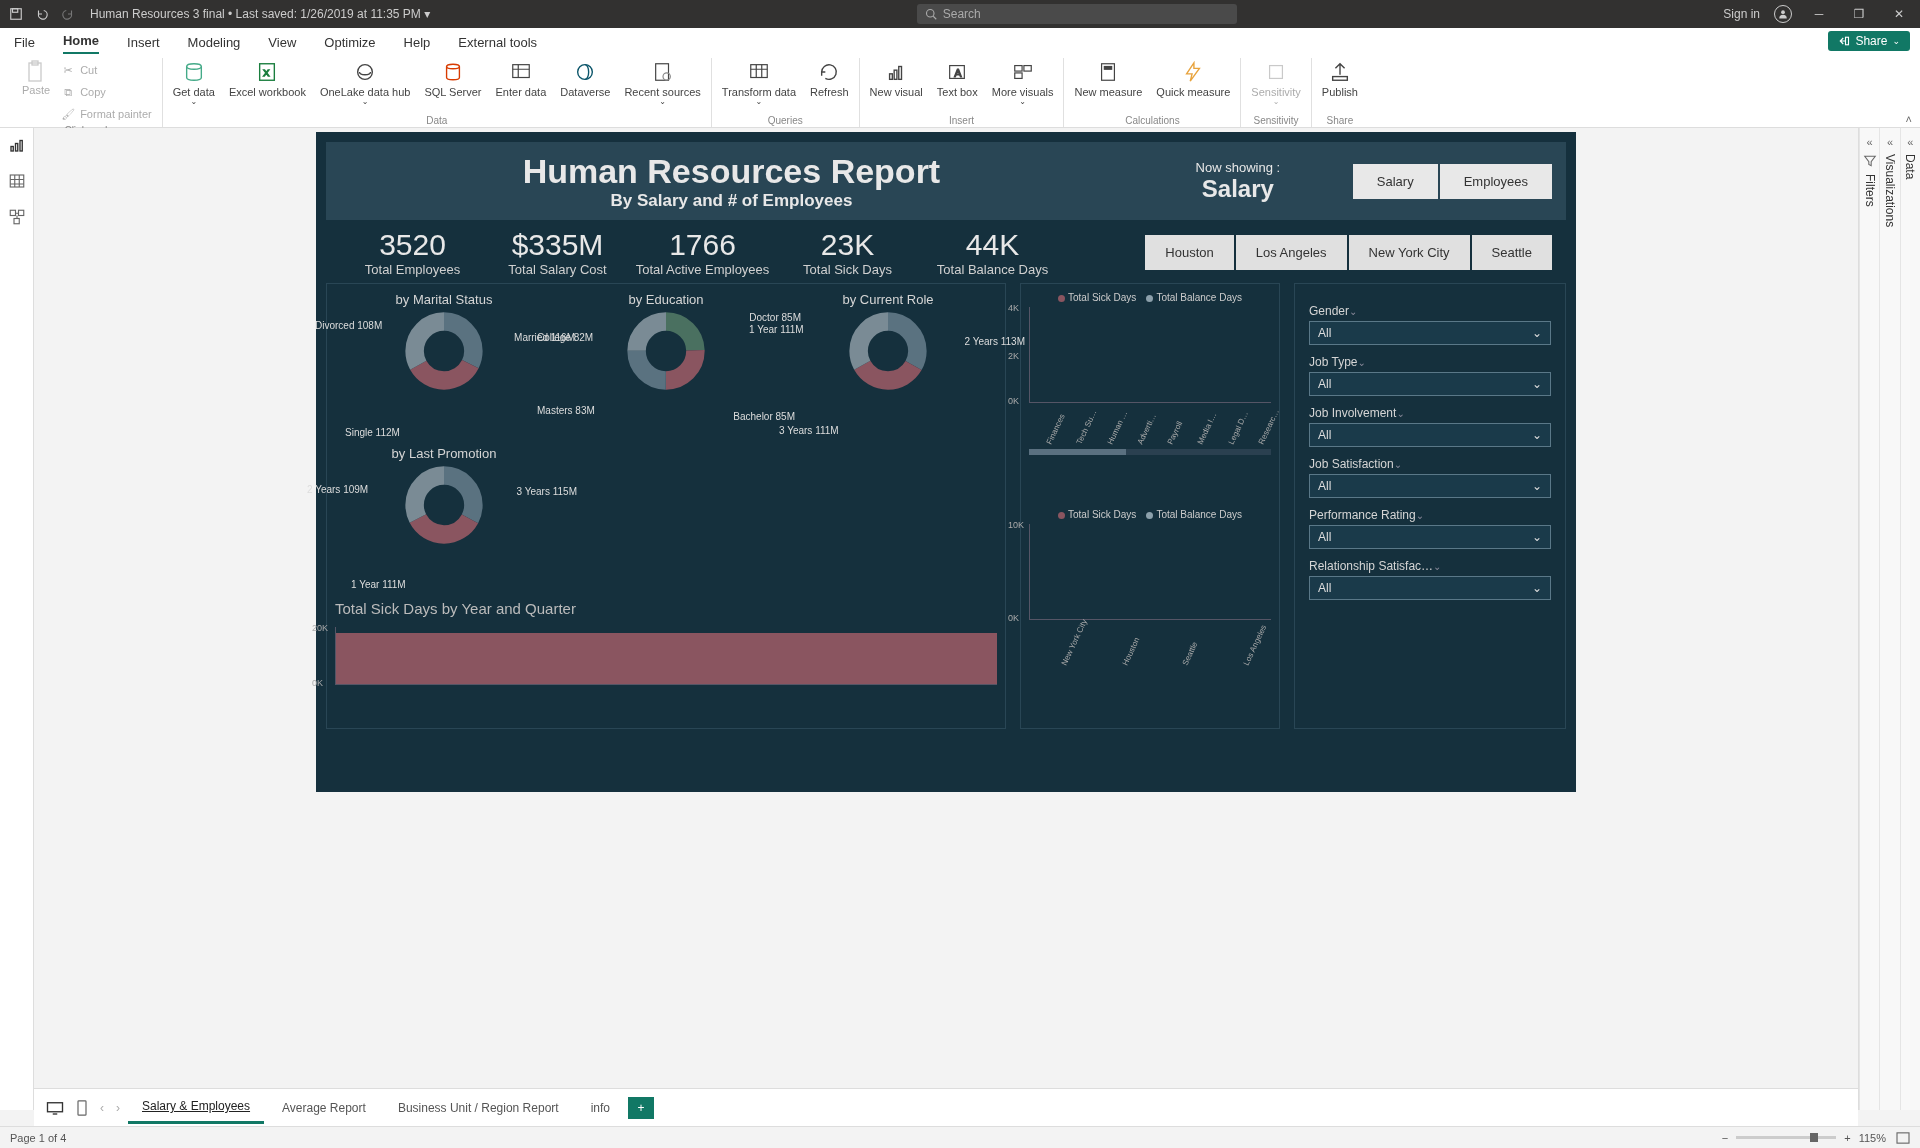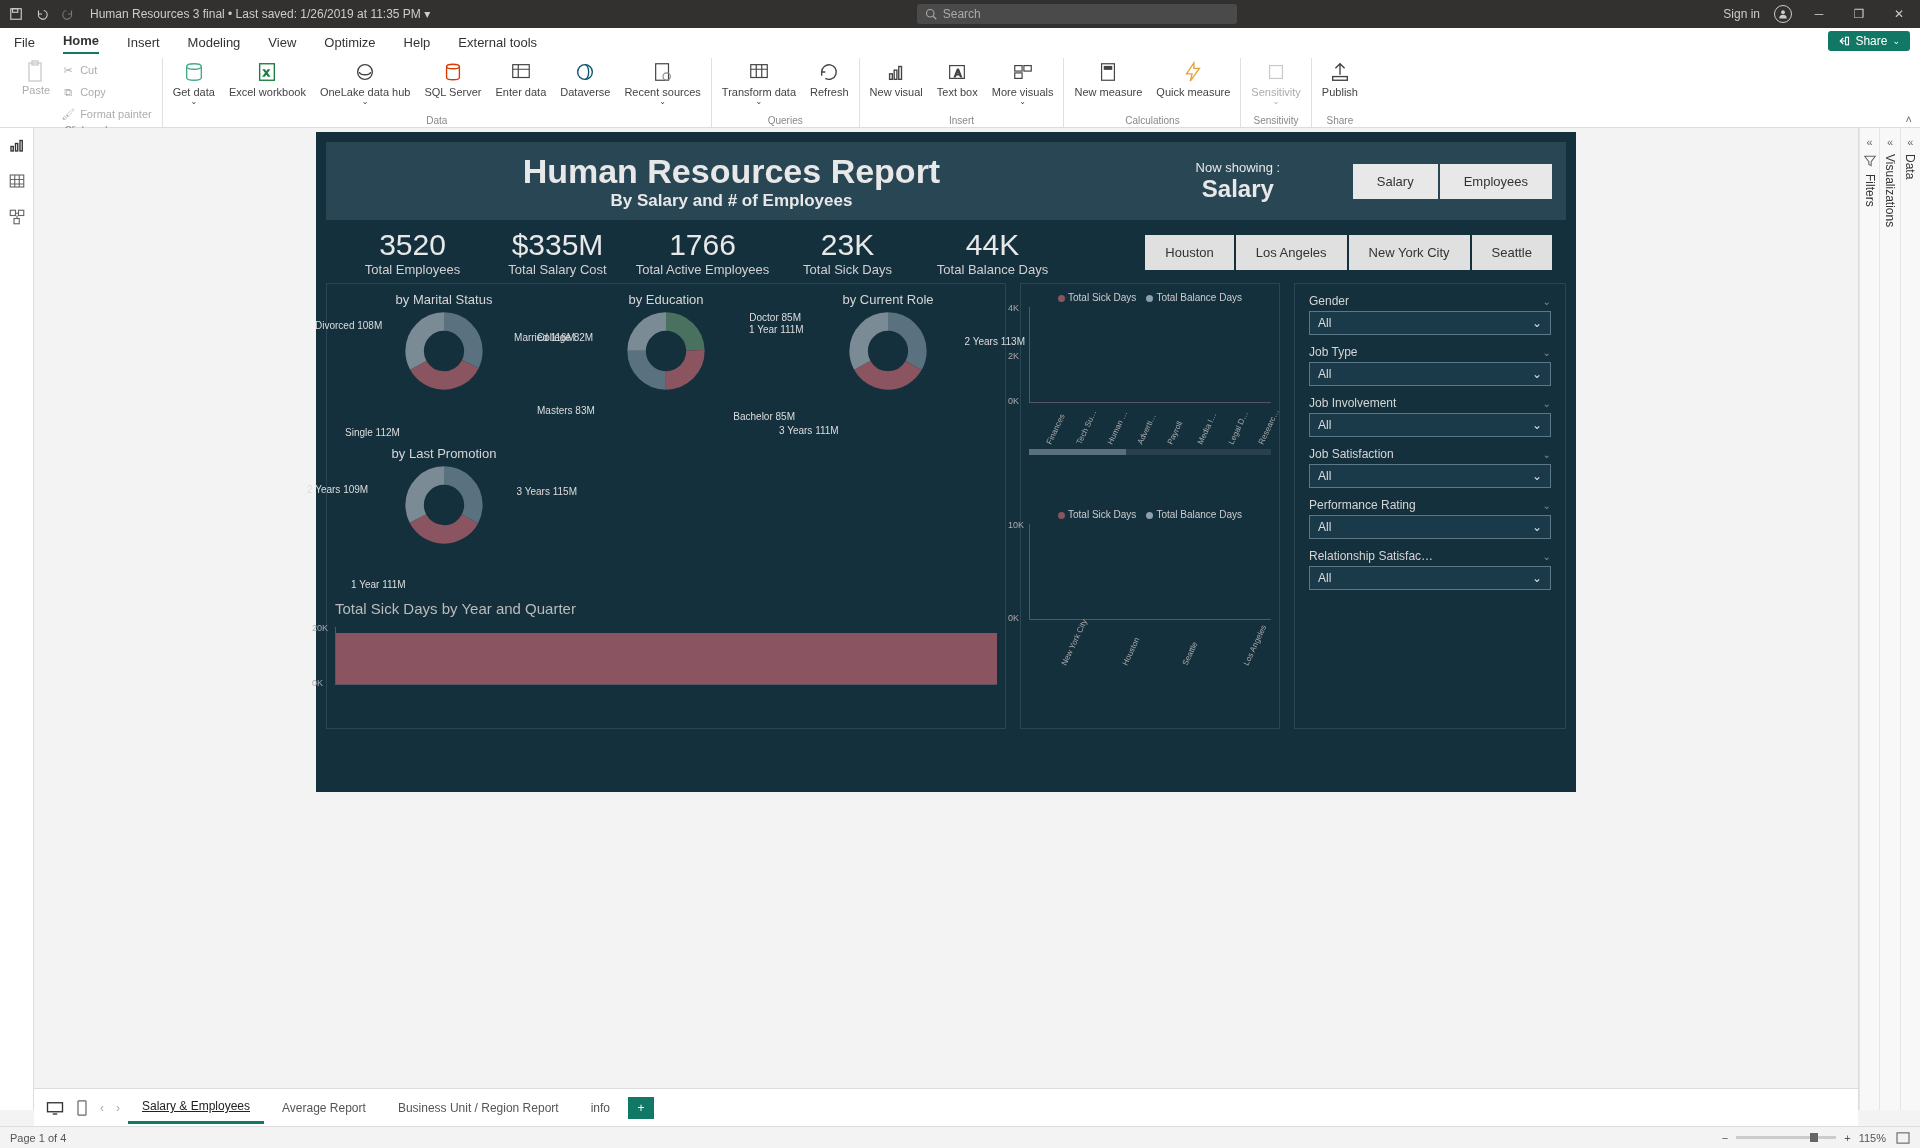--- a/index.html
+++ b/index.html
@@ -90,21 +90,21 @@
 .bg-pair { display:flex; align-items:flex-end; gap:1px; flex:1; justify-content:center;}
 .bg-bar1 { background:#8a5560; width:8px;}
 .bg-bar2 { background:#8ca0ab; width:8px;}
 .xlabels { display:flex; font-size:8px; color:#aaa; justify-content:space-around; margin-top:2px;}
 .xlabels.rot span { transform: rotate(-65deg); display: inline-block; transform-origin: top right; white-space: nowrap; width:10px;}
 .ylab { position:absolute; font-size:9px; color:#aaa; left:-22px;}
 .hscroll { height:6px; background:#2a4050; margin-top:4px; position:relative;}
 .hscroll .thumb{ position:absolute; left:0; width:40%; height:100%; background:#5a7080;}
 
 .filter-item { margin-bottom: 10px;}
-.filter-label { font-size: 12px; color: #d5d5d5; display:flex; justify-content:space-between; align-items:center;}
+.filter-label { font-size: 12px; color: #d5d5d5; display:flex; justify-content:flex-start; align-items:center;margin-top:10px;}
 .filter-label .chev { font-size:10px; color:#889;}
 .filter-select { border: 1px solid #5a7888; background: #1a3a4a; color: #ddd; padding: 4px 8px; font-size: 12px; margin-top: 3px; display:flex; justify-content:space-between; align-items:center; cursor:pointer;}
 
 
 .pagetabs { position: absolute; left: 34px; right: 62px; bottom: 22px; height: 38px; background: #fff; border-top: 1px solid #ddd; display: flex; align-items: center; padding: 0 8px; gap: 4px; font-size: 12px;}
 .pt-icon { padding: 4px; cursor:pointer; color:#666;}
 .pt-nav { color:#aaa; padding:0 4px; cursor:pointer;}
 .pt-tab { padding: 8px 14px; cursor: pointer; color: #555; }
 .pt-tab.active { border-bottom: 3px solid #117865; color: #222; text-decoration: underline; }
 .pt-add { background: #117865; color: #fff; width: 26px; height: 22px; display:flex; align-items:center; justify-content:center; cursor:pointer;}

